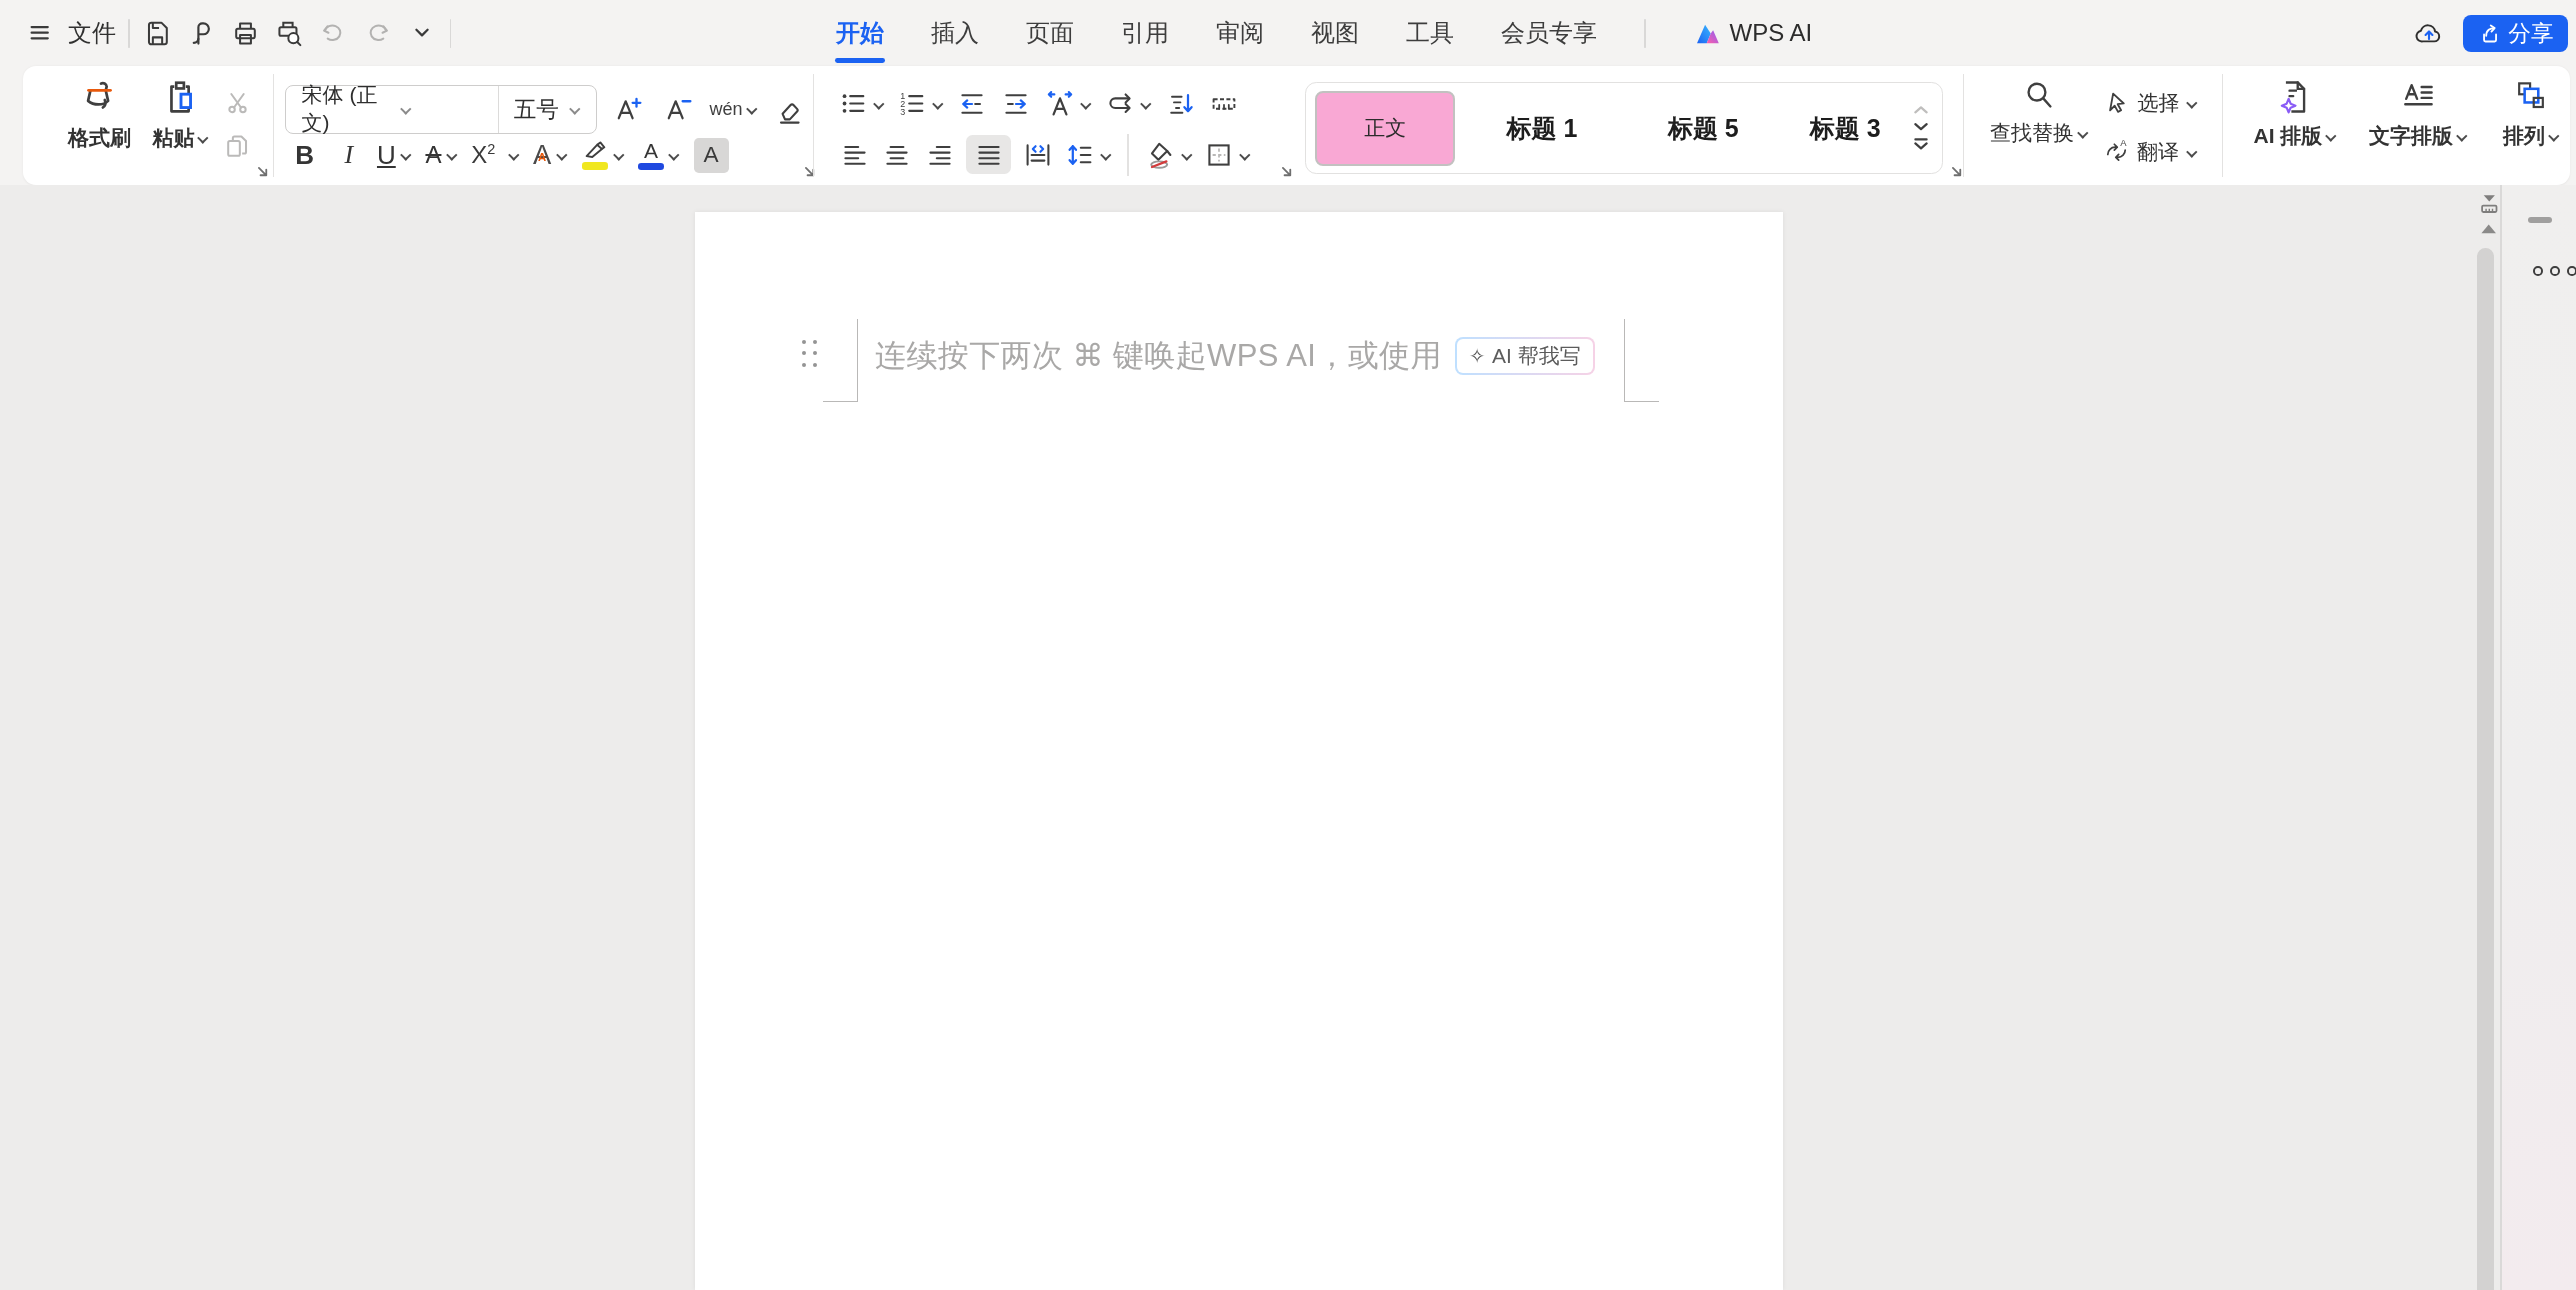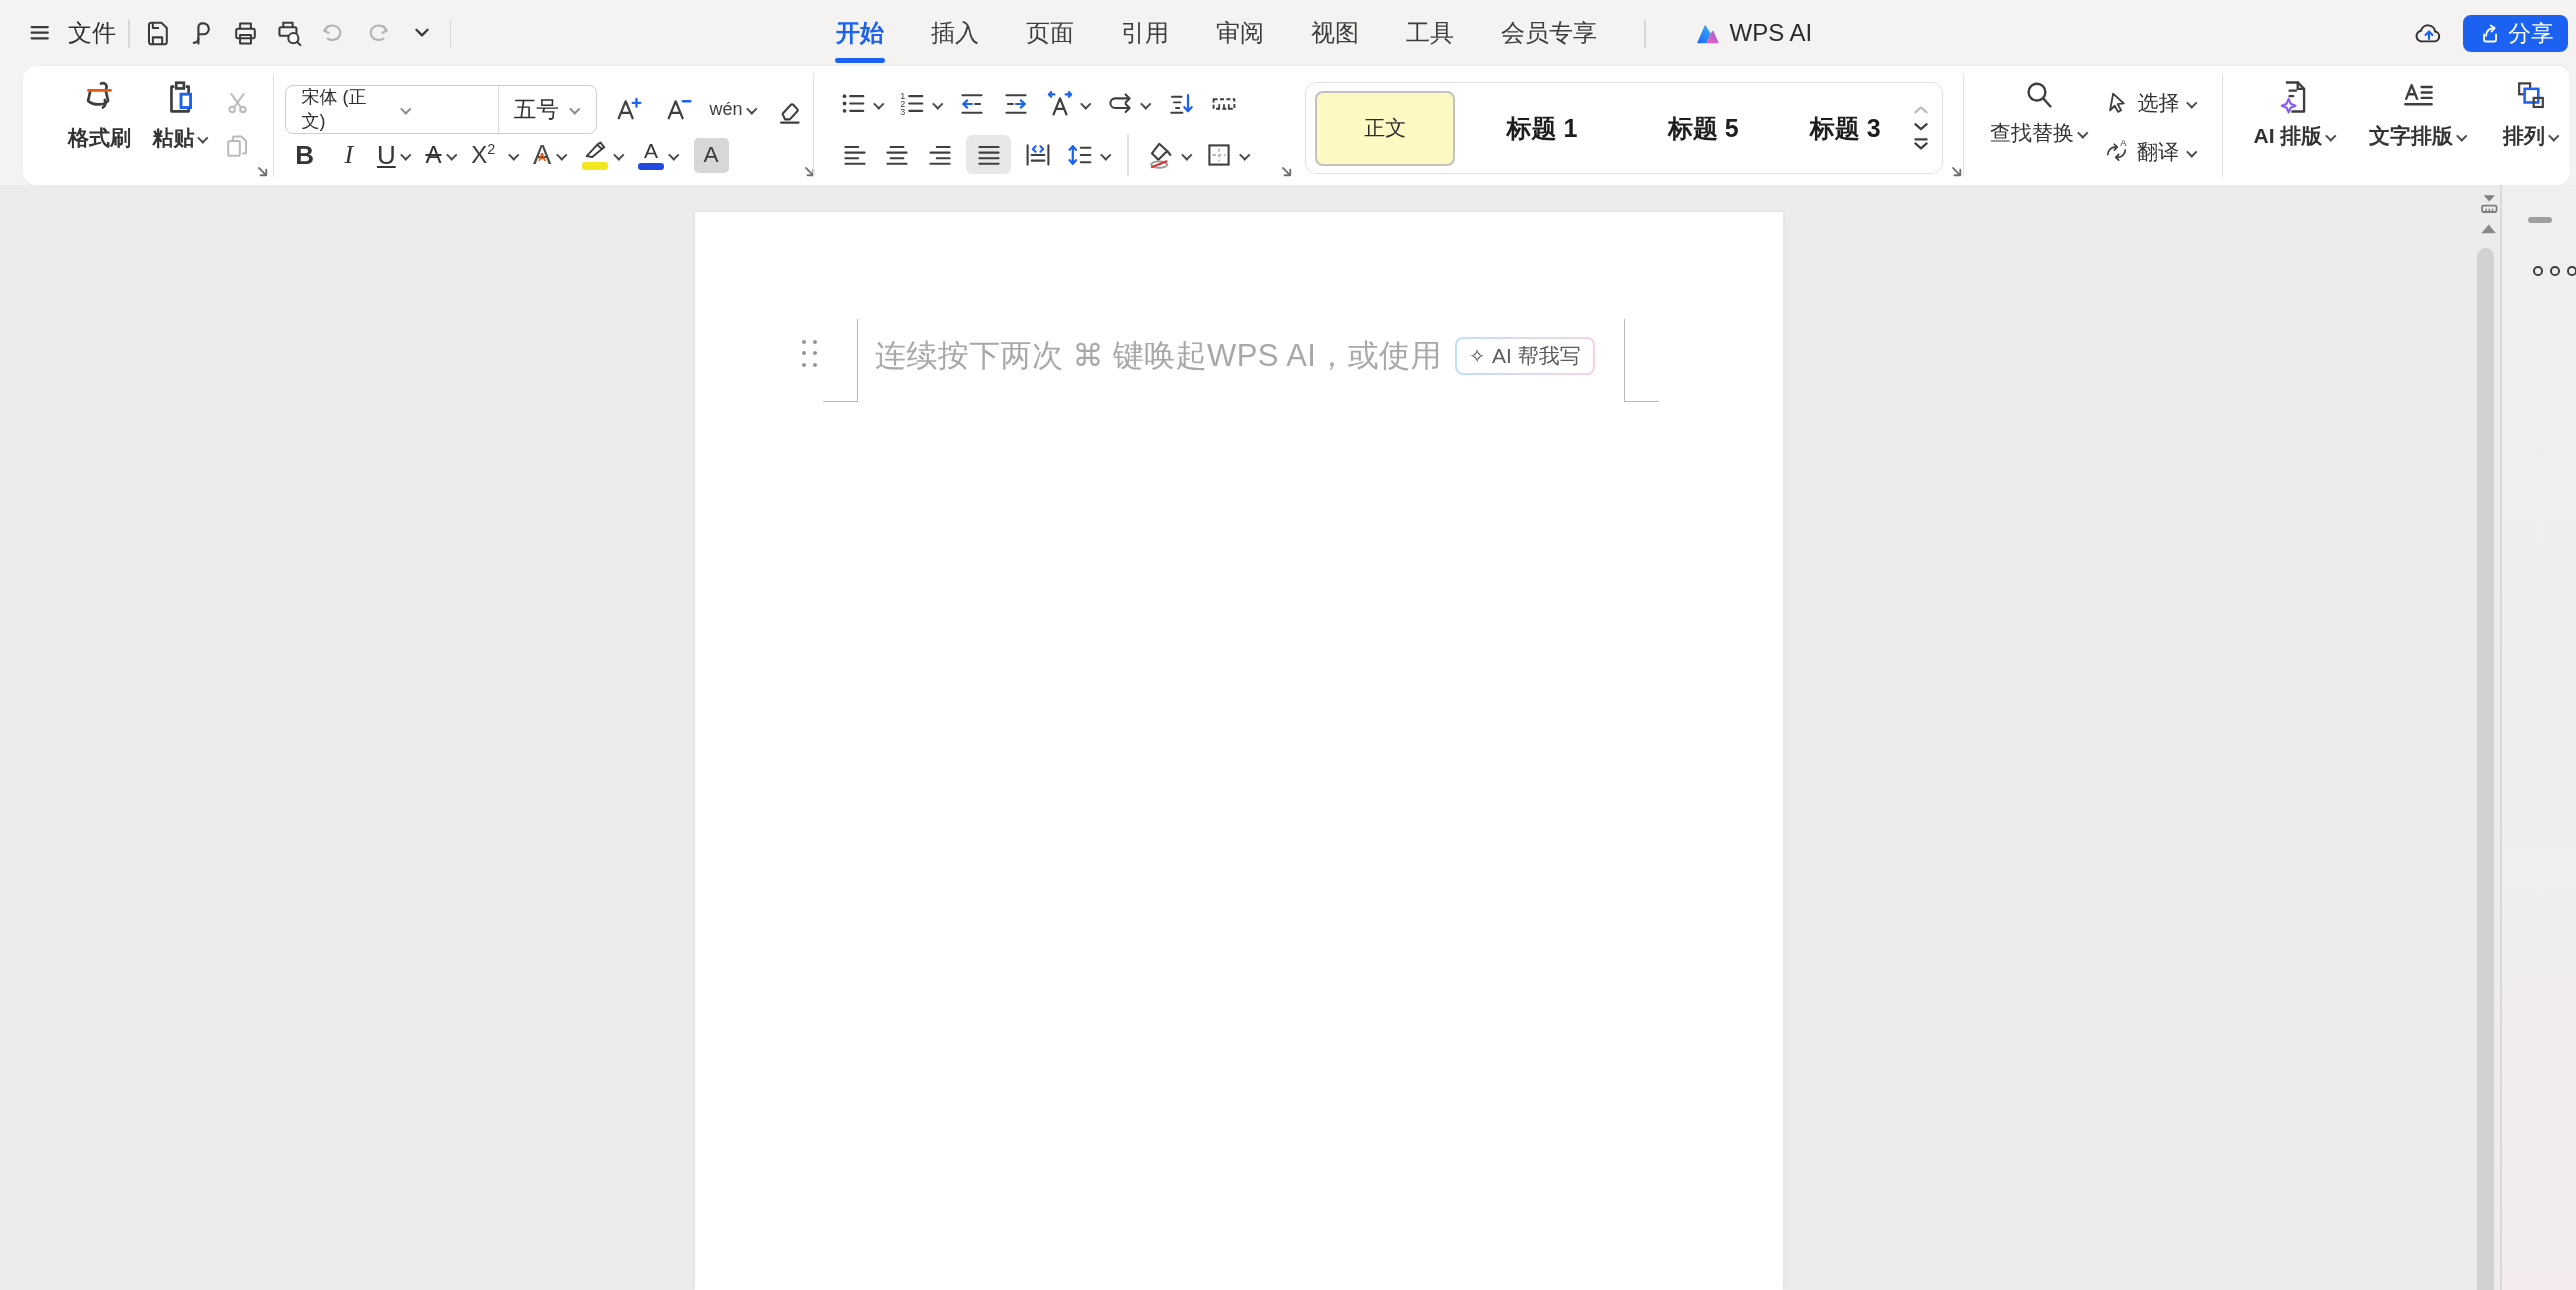--- a/index.html
+++ b/index.html
@@ -33,39 +33,39 @@
   .big-btn{position:absolute;top:11.3px;display:flex;flex-direction:column;align-items:center;gap:4.8px;font-weight:bold;}
   .lbl{font-size:21px;color:#333;white-space:nowrap;display:flex;align-items:center;gap:2.4px;}
   .sm-ic{display:flex;align-items:center;justify-content:center;}
   .chv{width:12px;height:12px;position:relative;flex:0 0 auto;}
   .chv::before{content:"";position:absolute;left:2.4px;top:2.4px;width:5.6px;height:5.6px;
                border-right:2.1px solid #4c4c4c;border-bottom:2.1px solid #4c4c4c;transform:rotate(45deg);}
   .chv.lite::before{border-color:#8b8b8b;}
   .launcher{position:absolute;width:18px;height:18px;}
   
   .combo{width:310px;height:47px;border:1.6px solid #cecdcc;border-radius:8px;display:flex;align-items:center;background:#fff;}
-  .combo .name{flex:1 1 auto;display:flex;align-items:center;padding:0 11.3px 0 16px;font-size:18px;color:#2e2e2e;gap:11.3px;}
+  .combo .name{flex:1 1 auto;display:flex;align-items:center;padding:0 11.3px 0 16px;font-size:21px;color:#2e2e2e;gap:11.3px;}
   .combo .name span{flex:1;}
   .combo .size{width:97px;display:flex;align-items:center;justify-content:center;gap:9.7px;
                border-left:1.6px solid #dcdbda;font-size:22.6px;color:#2e2e2e;height:100%;}
   .ltr{font-size:26px;color:#353535;line-height:1;}
   .ltr.b{font-weight:700;}
   .ltr.i{font-style:italic;font-family:"Liberation Serif","DejaVu Serif",serif;}
   .ltr.u{text-decoration:underline;}
   .ltr.s{text-decoration:line-through;font-size:24px;}
   .sup{font-size:24px;}.sup sup{font-size:14.5px;}
   .fc-wrap{display:flex;flex-direction:column;align-items:center;gap:2.4px;}
   .fc-bar{width:26px;height:7.3px;border-radius:3.2px;}
   .shade-box{width:35px;height:35px;border-radius:4.8px;background:#d8d7d6;display:flex;align-items:center;justify-content:center;}
   .justify-on{background:#e8e7e6;border-radius:6.5px;padding:3.2px 6.5px;}
   .sdiv{width:1.6px;height:42px;background:#e3e2e1;margin:0 4.8px;}
   
   .gallery{position:absolute;left:1282px;top:16px;width:636px;height:90px;border:1.6px solid #e2e1e0;border-radius:11.3px;
            background:#fff;display:flex;align-items:center;}
-  .chip{margin-left:9.7px;width:139px;height:71px;border:2.4px solid #c2c1c0;border-radius:8px;background:#fef9c3;
+  .chip{margin-left:9.7px;width:139px;height:71px;border:2.4px solid #c2c1c0;border-radius:8px;background:#f9a8d4;
         display:flex;align-items:center;justify-content:center;font-size:21px;color:#2c2c2c;}
   .gstyle{display:flex;align-items:center;justify-content:center;font-size:25px;font-weight:700;color:#1d1d1d;white-space:nowrap;}
   .garrows{margin-left:auto;margin-right:11.3px;display:flex;flex-direction:column;align-items:center;gap:5.6px;}
   
   .fr-btn{position:absolute;left:1956px;top:11.3px;width:121px;display:flex;flex-direction:column;align-items:center;gap:4.8px;}
   .mini{position:absolute;display:flex;align-items:center;gap:6.5px;font-size:21px;color:#333;white-space:nowrap;}
 
   
   .canvas{position:absolute;left:0;top:185px;width:2576px;height:1105px;background:#edeceb;}
   .rstrip{position:absolute;left:2502px;top:0;right:0;bottom:0;

